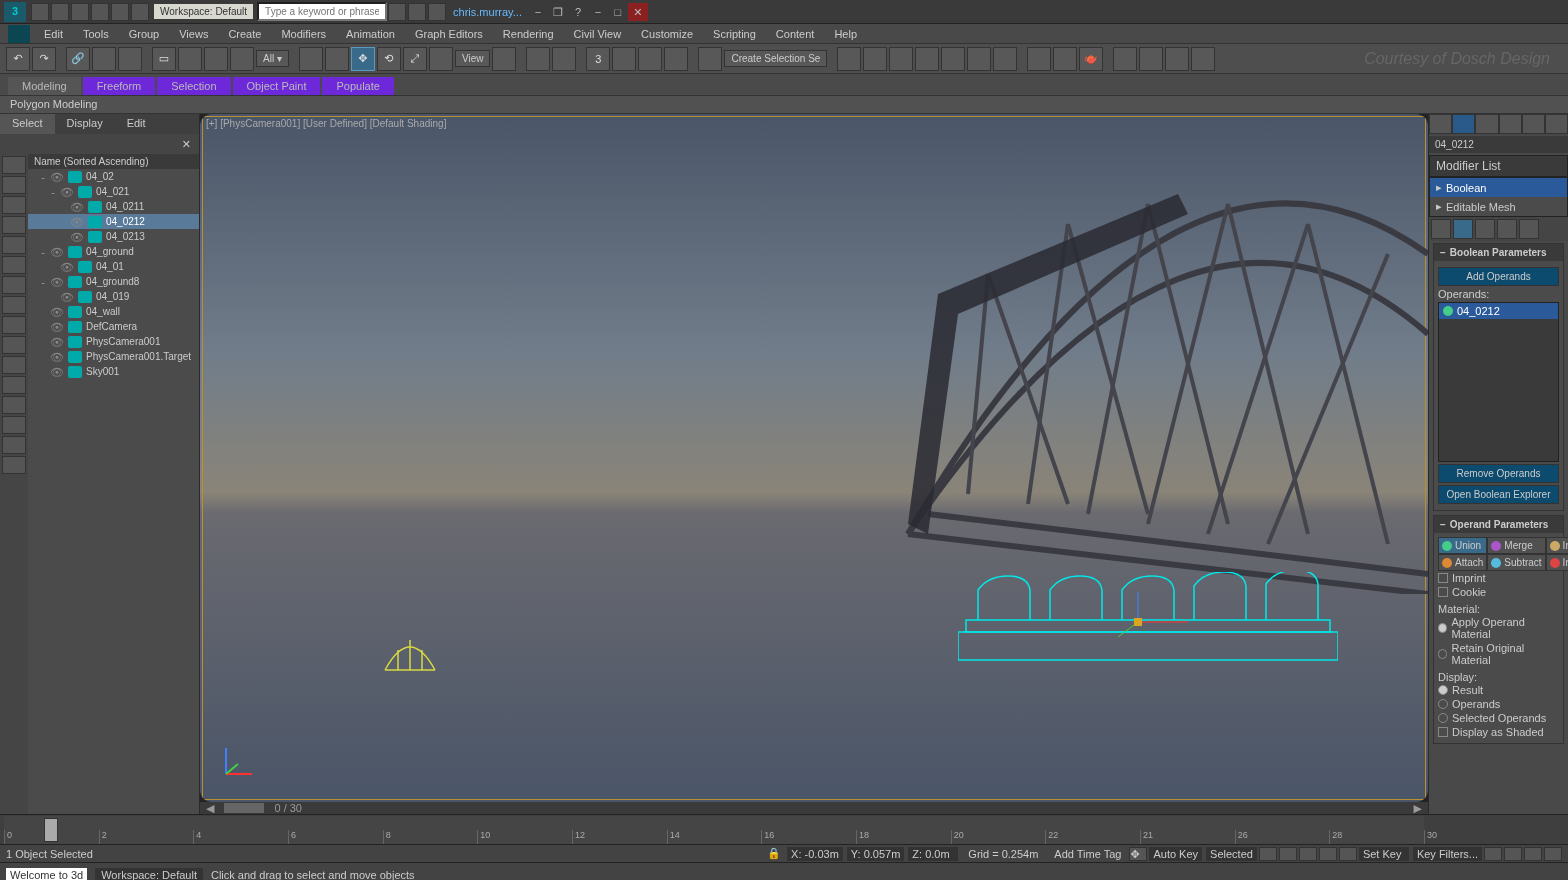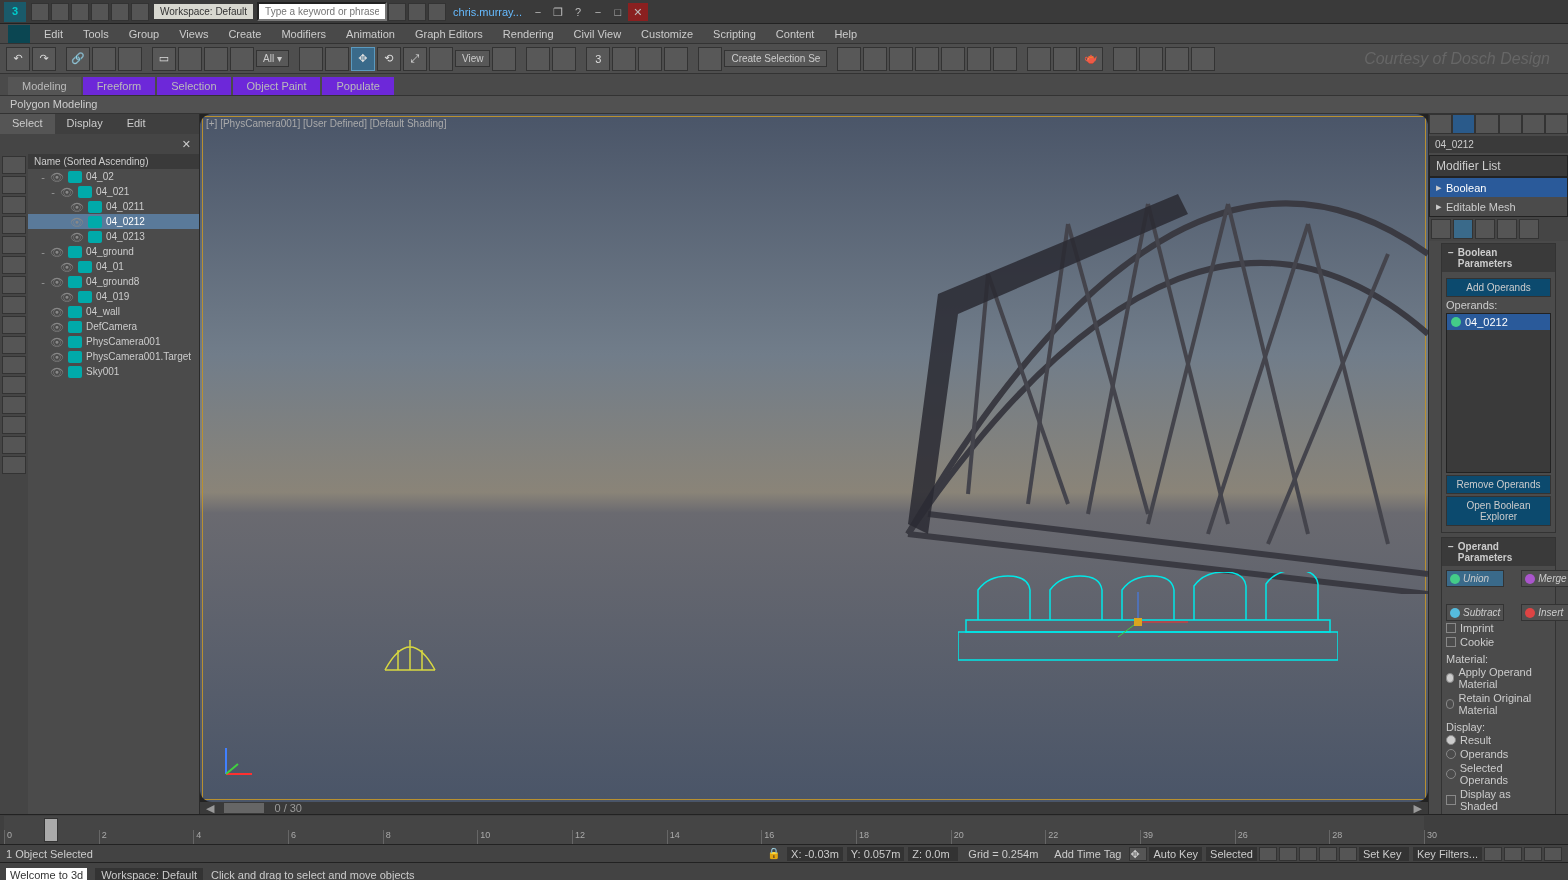--- a/index.html
+++ b/index.html
@@ -80,30 +80,30 @@
 .cmd-tabs .ct.active { background:#2a5a8a; }
 .obj-name { background:#3a3a3a; padding:3px 6px; color:#ccc; font-size:10px; margin:2px 0; }
 .mod-list { background:#3a3a3a; padding:3px 6px; color:#ccc; font-size:12px; border:1px solid #222; }
 .mod-stack { background:#4b4b4b; border:1px solid #222; }
 .mod-item { padding:3px 6px; display:flex; align-items:center; color:#ccc; cursor:pointer; }
 .mod-item.sel { background:#2a5a9a; color:#fff; }
 .mod-item .tri { width:10px; color:#ccc; }
 .mod-tools { height:24px; display:flex; gap:2px; padding:2px; background:#454545; }
 .mod-tools .mt { width:20px; height:20px; background:#555; border:1px solid #333; }
 .mod-tools .mt.on { background:#3a6a8a; }
-.rollout { border:1px solid #333; margin:2px 12px; }
+.rollout { border:1px solid #333; margin:2px 4px; }
 .rollout-hdr { background:#3a3a3a; padding:3px 6px; color:#ccc; font-size:10px; font-weight:bold; display:flex; }
 .rollout-hdr::before { content:"−"; margin-right:4px; }
 .rollout-body { background:#4b4b4b; padding:4px; font-size:10px; color:#ccc; }
 .btn-full { display:block; width:100%; background:#0c4a6e; border:1px solid #333; color:#ccc; padding:3px; text-align:center; margin:2px 0; cursor:pointer; font-size:10px; }
 .op-list { background:#3a3a3a; border:1px solid #222; height:160px; margin:2px 0; overflow:auto; }
 .op-row { padding:2px 4px; display:flex; align-items:center; }
 .op-row.sel { background:#2a5a9a; color:#fff; }
 .op-row .dot { width:10px; height:10px; border-radius:5px; margin-right:4px; }
-.op-grid { display:grid; grid-template-columns:1fr 1fr 1fr 1fr; gap:17px;font-style:italic; }
+.op-grid { display:grid; grid-template-columns:1fr 1fr 1fr; gap:0; }
 .op-btn { display:flex; align-items:center; padding:2px 3px; background:#505050; border:1px solid #333; cursor:pointer; font-size:10px; }
 .op-btn.active { background:#3a6a8a; }
 .op-btn .c { width:10px; height:10px; border-radius:5px; margin-right:3px; }
 .radio-row { display:flex; align-items:center; padding:1px 0; }
 .radio-row .r { width:10px; height:10px; border:1px solid #888; border-radius:5px; margin-right:4px; }
 .radio-row .r.on { background:#ccc; }
 .chk-row { display:flex; align-items:center; padding:1px 0; }
 .chk-row .c { width:10px; height:10px; border:1px solid #888; margin-right:4px; }
 
 
@@ -532,21 +532,21 @@
         <div class="time-tick" style="left: 13.3333%;">4</div>
         <div class="time-tick" style="left: 20%;">6</div>
         <div class="time-tick" style="left: 26.6667%;">8</div>
         <div class="time-tick" style="left: 33.3333%;">10</div>
         <div class="time-tick" style="left: 40%;">12</div>
         <div class="time-tick" style="left: 46.6667%;">14</div>
         <div class="time-tick" style="left: 53.3333%;">16</div>
         <div class="time-tick" style="left: 60%;">18</div>
         <div class="time-tick" style="left: 66.6667%;">20</div>
         <div class="time-tick" style="left: 73.3333%;">22</div>
-        <div class="time-tick" style="left: 80%;">39</div>
+        <div class="time-tick" style="left: 80%;">21</div>
         <div class="time-tick" style="left: 86.6667%;">26</div>
         <div class="time-tick" style="left: 93.3333%;">28</div>
         <div class="time-tick" style="left: 100%;">30</div>
       </div>
   </div>
   <div style="width:140px"></div>
 </div>
 
 <div class="status-coords">
   <span class="sel-info">1 Object Selected</span>

